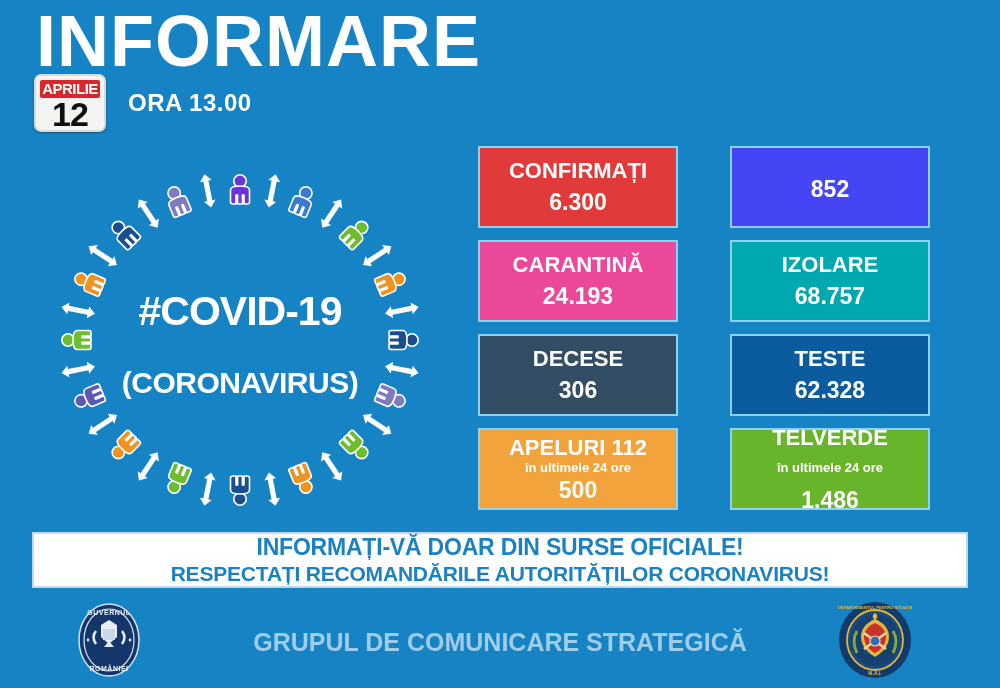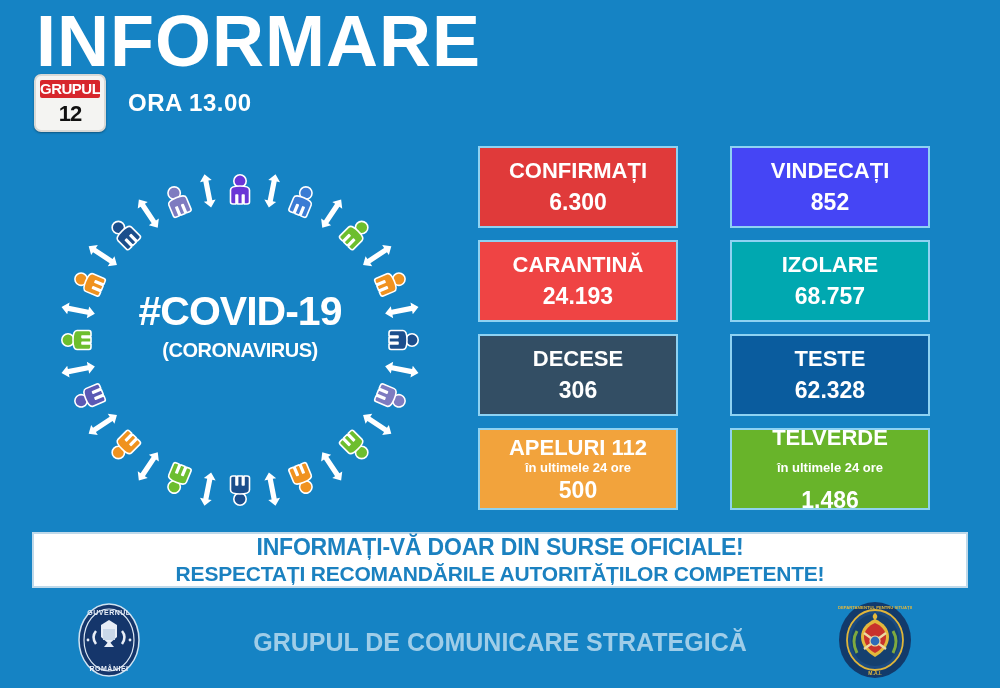--- a/index.html
+++ b/index.html
@@ -55,21 +55,21 @@
     color: #ffffff;
     font-size: 15px;
     font-weight: bold;
     text-align: center;
     letter-spacing: -0.5px;
     line-height: 18px;
     border-radius: 2px;
   }
   .calendar-day {
     color: #101010;
-    font-size: 22px;
+    font-size: 34px;
     font-weight: bold;
     line-height: 32px;
     letter-spacing: -1px;
   }
   #hour-label {
     margin-left: 22px;
     font-size: 24px;
     font-weight: bold;
     color: #ffffff;
     letter-spacing: 0.5px;
@@ -92,24 +92,25 @@
     color: #ffffff;
     pointer-events: none;
   }
   #covid-line {
     font-size: 41px;
     font-weight: bold;
     letter-spacing: -1px;
     line-height: 46px;
   }
   #corona-line {
-    font-size: 20px;
+    font-size: 30px;
     font-weight: bold;
     letter-spacing: -0.5px;
     line-height: 33px;
+    margin-top: 32px;
   }
 
   
   #stats {
     position: absolute;
     left: 478px;
     top: 146px;
     width: 452px;
     display: grid;
     grid-template-columns: 200px 200px;
@@ -204,21 +205,21 @@
 </style>
 </head>
 <body>
 
 <div id="poster">
 
   <div id="header-title">INFORMARE</div>
 
   <div id="date-row">
     <div class="calendar">
-      <div class="calendar-month">GRUPUL</div>
+      <div class="calendar-month">APRILIE</div>
       <div class="calendar-day">12</div>
     </div>
     <div id="hour-label">ORA 13.00</div>
   </div>
 
   <div id="circle-graphic">
     <svg width="420" height="360" viewBox="0 0 420 360">
       <g id="figure-ring">
           <g transform="translate(210.0,30.0) rotate(0.0)">
             <circle cx="0" cy="-9" r="6.2" fill="#6A34D6" stroke="#ffffff" stroke-width="1.6"></circle>
@@ -339,24 +340,23 @@
       <div id="corona-line">(CORONAVIRUS)</div>
     </div>
   </div>
 
   <div id="stats">
       <div class="stat-box" style="background: rgb(224, 58, 58);">
         <div class="stat-label">CONFIRMAȚI</div>
         <div class="stat-value">6.300</div>
       </div>
       <div class="stat-box" style="background: rgb(69, 69, 245);">
-        <div class="stat-label">VINDECAȚI</div>
         <div class="stat-value">852</div>
       </div>
-      <div class="stat-box" style="background: #ef4444;">
+      <div class="stat-box" style="background: #ec4899;">
         <div class="stat-label">CARANTINĂ</div>
         <div class="stat-value">24.193</div>
       </div>
       <div class="stat-box" style="background: rgb(0, 168, 176);">
         <div class="stat-label">IZOLARE</div>
         <div class="stat-value">68.757</div>
       </div>
       <div class="stat-box" style="background: rgb(51, 78, 100);">
         <div class="stat-label">DECESE</div>
         <div class="stat-value">306</div>
@@ -372,21 +372,21 @@
       </div>
       <div class="stat-box compact" style="background: rgb(104, 180, 42); gap: 10px;">
         <div class="stat-label">TELVERDE</div>
         <div class="stat-sub">în ultimele 24 ore</div>
         <div class="stat-value">1.486</div>
       </div>
     </div>
 
   <div id="notice-banner">
     <div id="notice-line1">INFORMAȚI-VĂ DOAR DIN SURSE OFICIALE!</div>
-    <div id="notice-line2">RESPECTAȚI RECOMANDĂRILE AUTORITĂȚILOR COMPETENTE!</div>
+    <div id="notice-line2">RESPECTAȚI RECOMANDĂRILE AUTORITĂȚILOR CORONAVIRUS!</div>
   </div>
 
   <div id="footer">
     <div class="seal" id="seal-gov">
       <svg width="62" height="74" viewBox="0 0 62 74">
         <ellipse cx="31" cy="37" rx="30" ry="36" fill="#15366B" stroke="#cfe3f2" stroke-width="1.5"></ellipse>
         <ellipse cx="31" cy="37" rx="25" ry="31" fill="none" stroke="#dce9f5" stroke-width="1.2"></ellipse>
         <path d="M31 17 l8 5 v12 l-8 7 -8 -7 v-12 z" fill="#e8eef7"></path>
         <rect x="25" y="26" width="12" height="11" fill="#c9d8e9"></rect>
         <path d="M31 38 l5 6 h-10 z" fill="#e8eef7"></path>

